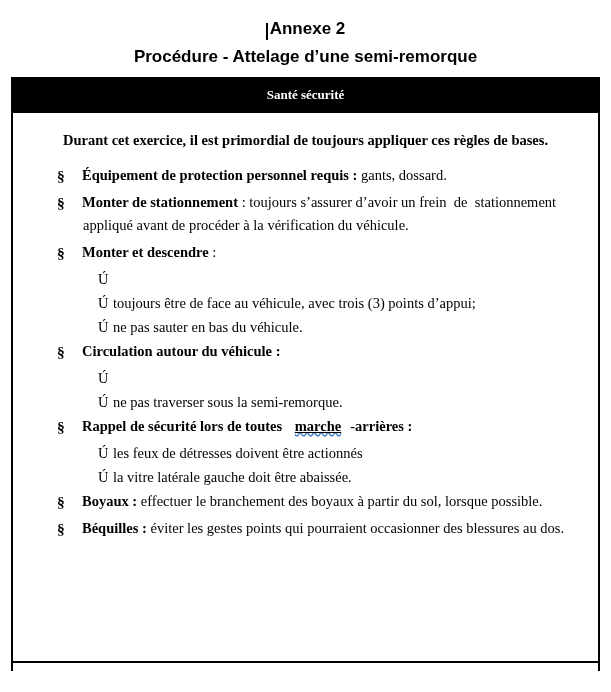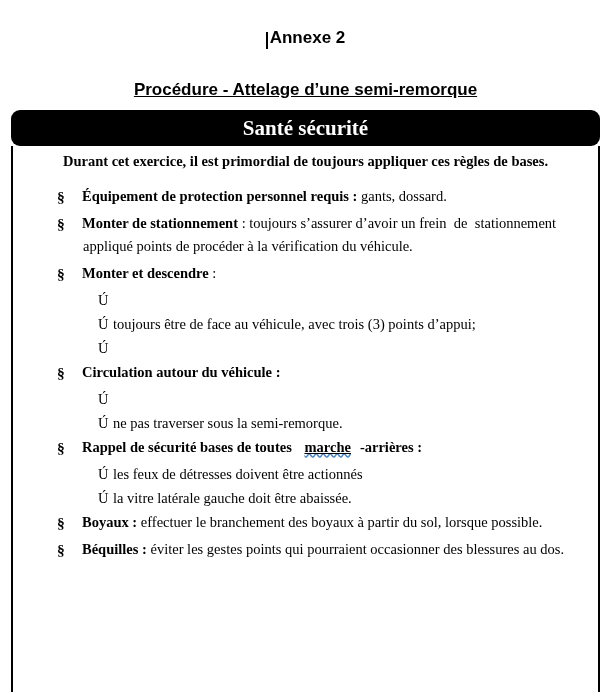--- a/index.html
+++ b/index.html
@@ -4,43 +4,42 @@
 <style>
   html, body { margin: 0; padding: 0; }
   body {
     width: 611px; height: 692px; overflow: hidden;
     background: #ffffff; position: relative;
     font-family: "Liberation Serif", serif;
     color: #000000;
     -webkit-font-smoothing: antialiased;
   }
   .head-block { text-align: center; font-family: "Liberation Sans", sans-serif; font-weight: bold; }
-  .annexe-title { padding-top: 28px; font-size: 17px; line-height: 20px; }
+  .annexe-title { padding-top: 19px; font-size: 17px; line-height: 20px; }
   .caret {
     display: inline-block; width: 0; height: 17px;
     border-left: 2px solid #000; margin-right: 2px;
     vertical-align: text-bottom; position: relative; top: 2px;
   }
-  .doc-title { margin-top: 32px; font-size: 17px; line-height: 20px; text-decoration: underline; }
+  .doc-title { margin-top: 8px; font-size: 17px; line-height: 20px; }
 
   .table-wrap { margin: 10px 11px 0 11px; }
   .black-bar {
     background: #000000; color: #ffffff;
     height: 36px; line-height: 36px; text-align: center;
-    font-weight: bold; font-size: 21px;
+    font-weight: bold; font-size: 13px;
     font-family: "Liberation Serif", serif;
-    border-radius: 9px;
   }
   .content-box {
     box-sizing: border-box; height: 550px;
     border: 2px solid #000000; border-top: none;
     font-size: 14.5px;
   }
   .intro {
-    padding: 5px 8px 0 8px; text-align: center;
+    padding: 17px 8px 0 8px; text-align: center;
     font-weight: bold; line-height: 21px;
   }
   .rule-list { margin: 13px 4px 0 44px; }
   .rule-item { display: flex; margin-bottom: 4px; line-height: 23px; }
   .rule-item .glyph { flex: none; width: 16px; font-weight: bold; font-size: 15.5px; }
   .rule-item .body { flex: 1; }
   .rule-item b { font-weight: bold; margin-left: 9px; }
   .rest { white-space: pre-wrap; margin-top: 41px; }
   .cont-line { margin-left: 10px; }
   .sub-list { margin: 1px 0 1px 41px; }
@@ -74,58 +73,59 @@
 
       <div class="rule-item">
         <span class="glyph">§</span>
         <span class="body"><b>Équipement de protection personnel requis :</b><span class="rest"> gants, dossard.</span></span>
       </div>
 
       <div class="rule-item">
         <span class="glyph">§</span>
         <span class="body">
           <span><b>Monter de stationnement</b><span class="rest"> : toujours s’assurer d’avoir un frein  de  stationnement</span></span>
-          <span class="cont-line" style="display:block">appliqué points de procéder à la vérification du véhicule.</span>
+          <span class="cont-line" style="display:block">appliqué avant de procéder à la vérification du véhicule.</span>
         </span>
       </div>
 
       <div class="rule-item">
         <span class="glyph">§</span>
         <span class="body"><b>Monter et descendre</b><span class="rest"> :</span></span>
       </div>
       <div class="sub-list">
         <div class="sub-item">
           <span class="sglyph">Ú</span>
         </div>
         <div class="sub-item">
           <span class="sglyph">Ú</span>
           <span>toujours être de face au véhicule, avec trois (3) points d’appui;</span>
         </div>
         <div class="sub-item">
           <span class="sglyph">Ú</span>
+          <span>ne pas sauter en bas du véhicule.</span>
         </div>
       </div>
 
       <div class="rule-item">
         <span class="glyph">§</span>
         <span class="body"><b>Circulation autour du véhicule :</b><span class="rest"></span></span>
       </div>
       <div class="sub-list">
         <div class="sub-item">
           <span class="sglyph">Ú</span>
         </div>
         <div class="sub-item">
           <span class="sglyph">Ú</span>
           <span>ne pas traverser sous la semi-remorque.</span>
         </div>
       </div>
 
       <div class="rule-item">
         <span class="glyph">§</span>
-        <span class="body"><b>Rappel de sécurité bases de toutes </b><b class="squiggle"><span class="solid-u">marche</span></b><b>-arrières :</b></span>
+        <span class="body"><b>Rappel de sécurité lors de toutes </b><b class="squiggle"><span class="solid-u">marche</span></b><b>-arrières :</b></span>
       </div>
       <div class="sub-list">
         <div class="sub-item">
           <span class="sglyph">Ú</span>
           <span>les feux de détresses doivent être actionnés</span>
         </div>
         <div class="sub-item">
           <span class="sglyph">Ú</span>
           <span>la vitre latérale gauche doit être abaissée.</span>
         </div>

